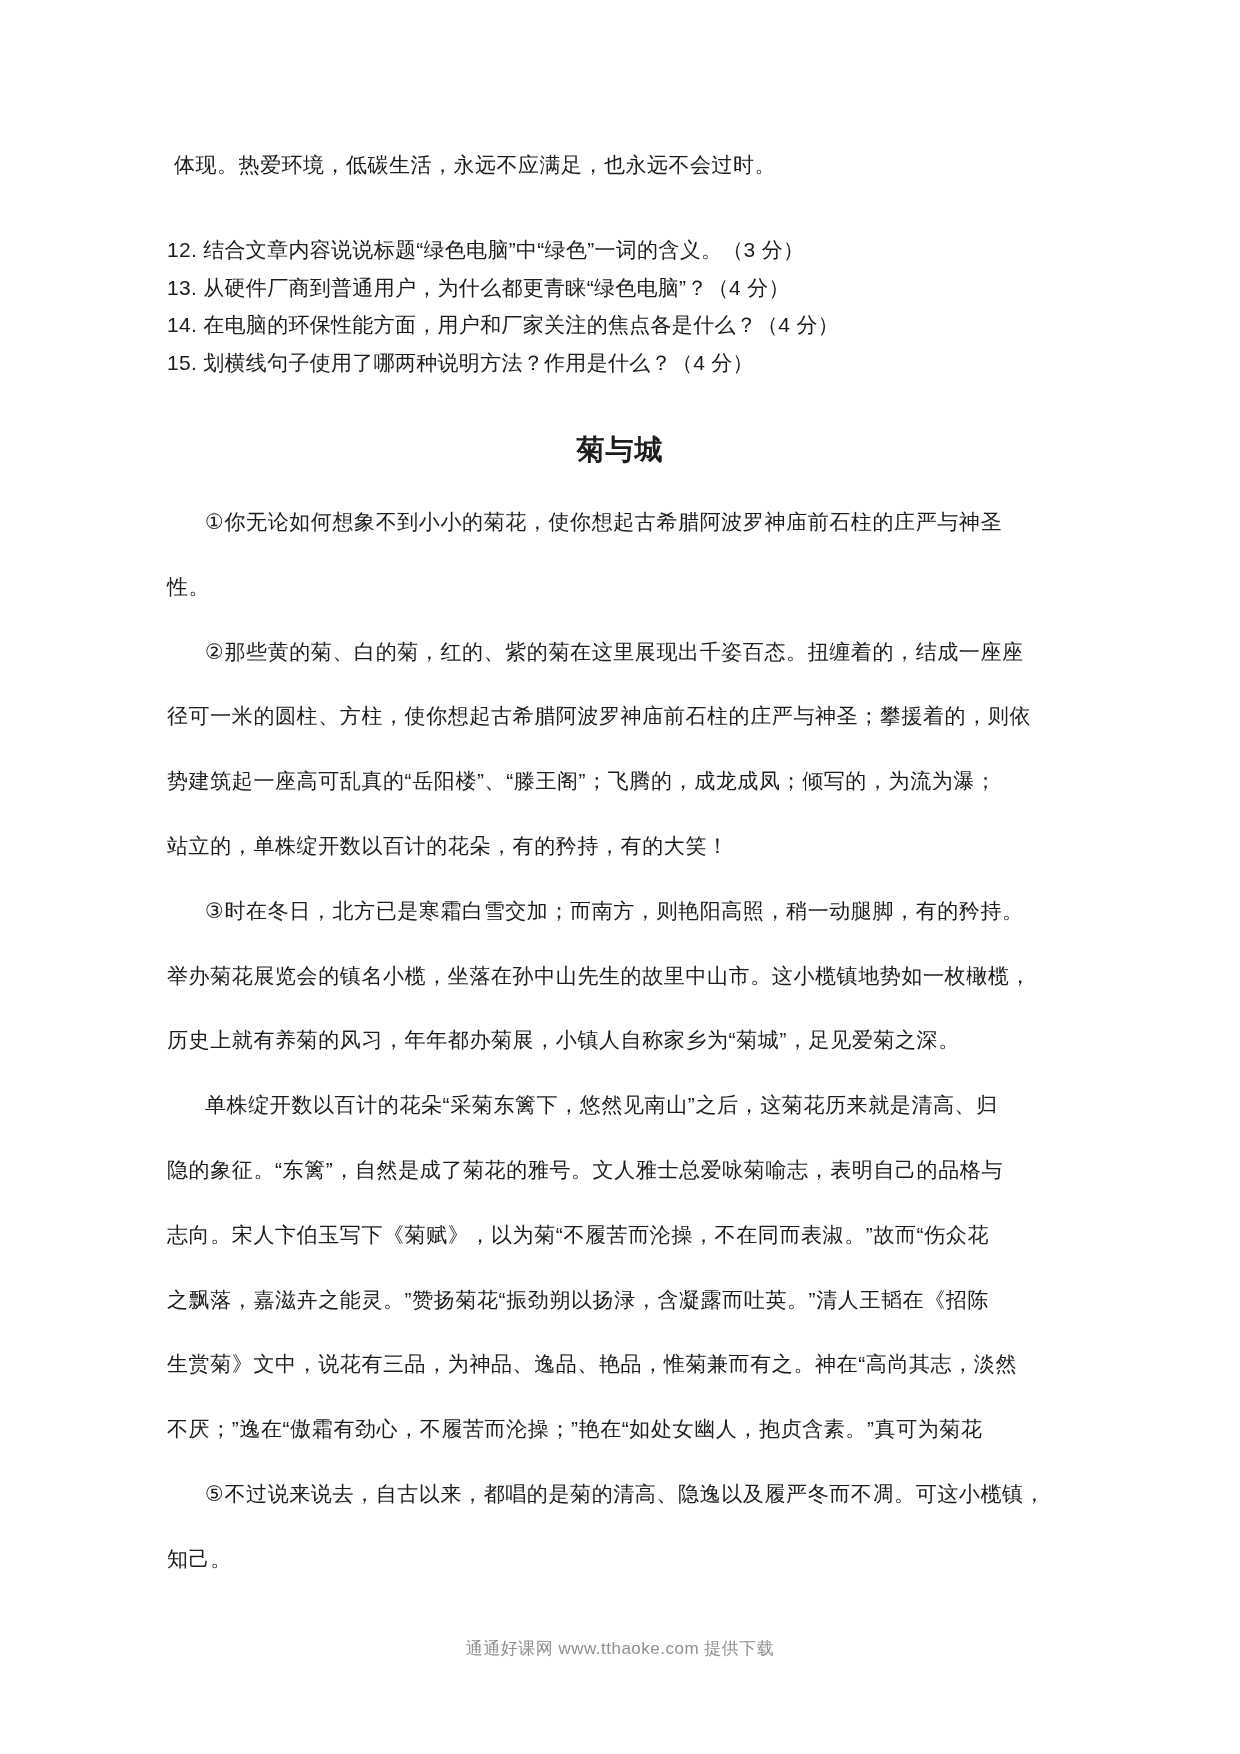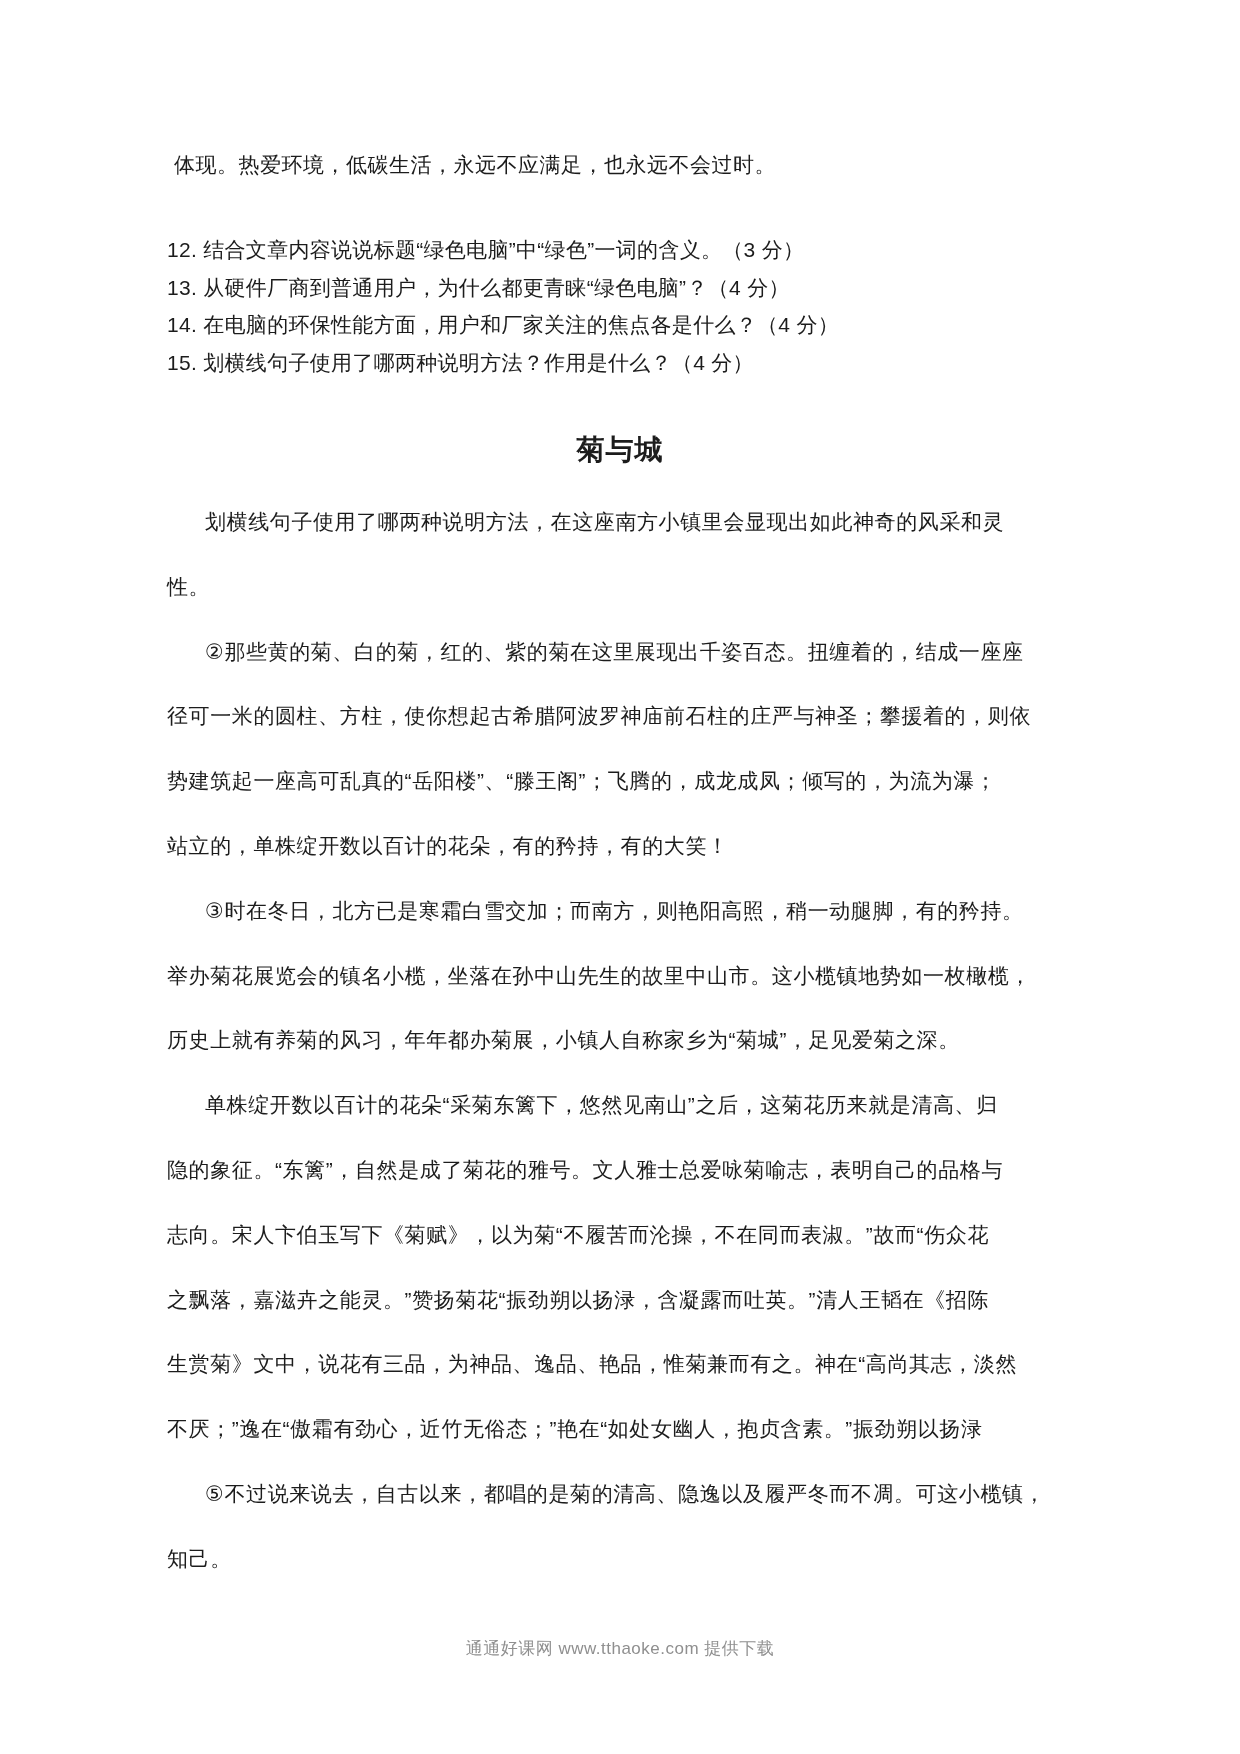--- a/index.html
+++ b/index.html
@@ -85,34 +85,34 @@
   <div class="questions">
     <div class="question-line">12. 结合文章内容说说标题“绿色电脑”中“绿色”一词的含义。（3 分）</div>
     <div class="question-line">13. 从硬件厂商到普通用户，为什么都更青睐“绿色电脑”？（4 分）</div>
     <div class="question-line">14. 在电脑的环保性能方面，用户和厂家关注的焦点各是什么？（4 分）</div>
     <div class="question-line">15. 划横线句子使用了哪两种说明方法？作用是什么？（4 分）</div>
   </div>
 
   <div class="passage-title">菊与城</div>
 
   <div class="passage">
-    <div class="passage-line indent">划横线句子使用了哪两种说明方法，在这座南方小镇里会显现出如此神奇的风采和灵</div>
+    <div class="passage-line indent">①你无论如何想象不到小小的菊花，使你想起古希腊阿波罗神庙前石柱的庄严与神圣</div>
     <div class="passage-line">性。</div>
     <div class="passage-line indent">②那些黄的菊、白的菊，红的、紫的菊在这里展现出千姿百态。扭缠着的，结成一座座</div>
     <div class="passage-line">径可一米的圆柱、方柱，使你想起古希腊阿波罗神庙前石柱的庄严与神圣；攀援着的，则依</div>
     <div class="passage-line">势建筑起一座高可乱真的“岳阳楼”、“滕王阁”；飞腾的，成龙成凤；倾写的，为流为瀑；</div>
     <div class="passage-line">站立的，单株绽开数以百计的花朵，有的矜持，有的大笑！</div>
     <div class="passage-line indent">③时在冬日，北方已是寒霜白雪交加；而南方，则艳阳高照，稍一动腿脚，有的矜持。</div>
     <div class="passage-line">举办菊花展览会的镇名小榄，坐落在孙中山先生的故里中山市。这小榄镇地势如一枚橄榄，</div>
     <div class="passage-line">历史上就有养菊的风习，年年都办菊展，小镇人自称家乡为“菊城”，足见爱菊之深。</div>
     <div class="passage-line indent">单株绽开数以百计的花朵“采菊东篱下，悠然见南山”之后，这菊花历来就是清高、归</div>
     <div class="passage-line">隐的象征。“东篱”，自然是成了菊花的雅号。文人雅士总爱咏菊喻志，表明自己的品格与</div>
     <div class="passage-line">志向。宋人卞伯玉写下《菊赋》，以为菊“不履苦而沦操，不在同而表淑。”故而“伤众花</div>
     <div class="passage-line">之飘落，嘉滋卉之能灵。”赞扬菊花“振劲朔以扬渌，含凝露而吐英。”清人王韬在《招陈</div>
     <div class="passage-line">生赏菊》文中，说花有三品，为神品、逸品、艳品，惟菊兼而有之。神在“高尚其志，淡然</div>
-    <div class="passage-line">不厌；”逸在“傲霜有劲心，近竹无俗态；”艳在“如处女幽人，抱贞含素。”振劲朔以扬渌</div>
+    <div class="passage-line">不厌；”逸在“傲霜有劲心，不履苦而沦操；”艳在“如处女幽人，抱贞含素。”真可为菊花</div>
     <div class="passage-line indent">⑤不过说来说去，自古以来，都唱的是菊的清高、隐逸以及履严冬而不凋。可这小榄镇，</div>
     <div class="passage-line">知己。</div>
   </div>
 
   <div class="footer">通通好课网  www.tthaoke.com  提供下载</div>
 
 </div>
 
 </body></html>

